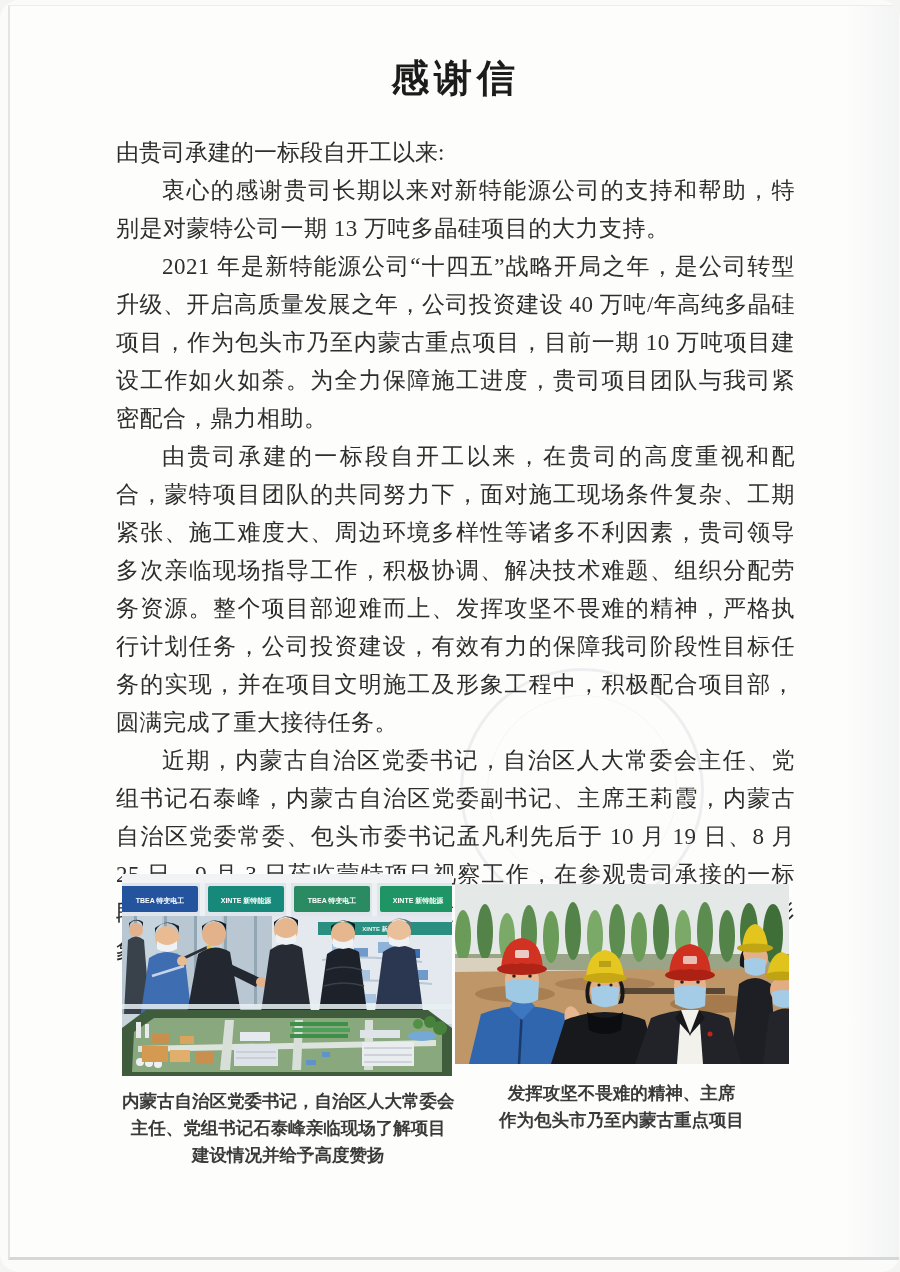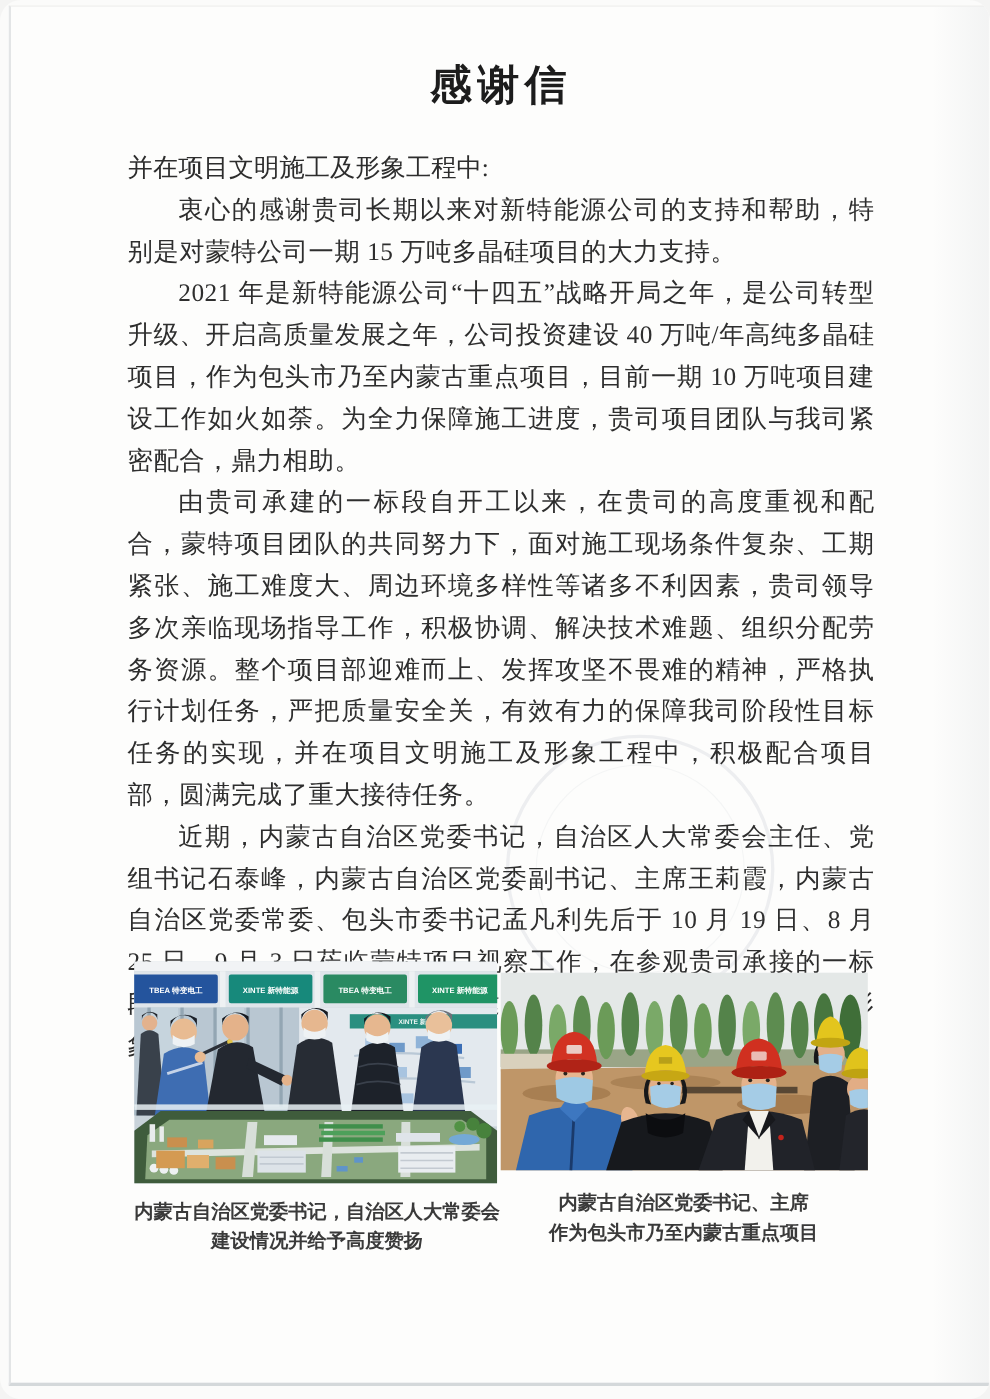--- a/index.html
+++ b/index.html
@@ -31,24 +31,24 @@
 </style>
 </head>
 <body>
 
 <div class="canvas">
   <div class="sheet">
     <div class="seal"></div>
 
     <div class="content">
       <h1 class="title">感谢信</h1>
-      <p class="addressee">并在项目文明施工及形象工程中:</p>
-      <p class="para">衷心的感谢贵司长期以来对新特能源公司的支持和帮助，特别是对蒙特公司一期 15 万吨多晶硅项目的大力支持。</p>
+      <p class="addressee">由贵司承建的一标段自开工以来:</p>
+      <p class="para">衷心的感谢贵司长期以来对新特能源公司的支持和帮助，特别是对蒙特公司一期 13 万吨多晶硅项目的大力支持。</p>
       <p class="para">2021 年是新特能源公司“十四五”战略开局之年，是公司转型升级、开启高质量发展之年，公司投资建设 40 万吨/年高纯多晶硅项目，作为包头市乃至内蒙古重点项目，目前一期 10 万吨项目建设工作如火如荼。为全力保障施工进度，贵司项目团队与我司紧密配合，鼎力相助。</p>
-      <p class="para">由贵司承建的一标段自开工以来，在贵司的高度重视和配合，蒙特项目团队的共同努力下，面对施工现场条件复杂、工期紧张、施工难度大、周边环境多样性等诸多不利因素，贵司领导多次亲临现场指导工作，积极协调、解决技术难题、组织分配劳务资源。整个项目部迎难而上、发挥攻坚不畏难的精神，严格执行计划任务，严把质量安全关，有效有力的保障我司阶段性目标任务的实现，并在项目文明施工及形象工程中，积极配合项目部，圆满完成了重大接待任务。</p>
+      <p class="para">由贵司承建的一标段自开工以来，在贵司的高度重视和配合，蒙特项目团队的共同努力下，面对施工现场条件复杂、工期紧张、施工难度大、周边环境多样性等诸多不利因素，贵司领导多次亲临现场指导工作，积极协调、解决技术难题、组织分配劳务资源。整个项目部迎难而上、发挥攻坚不畏难的精神，严格执行计划任务，公司投资建设，有效有力的保障我司阶段性目标任务的实现，并在项目文明施工及形象工程中，积极配合项目部，圆满完成了重大接待任务。</p>
       <p class="para">近期，内蒙古自治区党委书记，自治区人大常委会主任、党组书记石泰峰，内蒙古自治区党委副书记、主席王莉霞，内蒙古自治区党委常委、包头市委书记孟凡利先后于 10 月 19 日、8 月 25 日、9 月 3 日莅临蒙特项目视察工作，在参观贵司承接的一标段期间，各级党政领导对工程建设质量、安全、进度、效率和形象给予充分肯定及高度赞扬！</p>
     </div>
 
     <div class="photos">
 
       <figure class="fig fig-left">
         <svg width="330" height="202" viewBox="0 0 330 202" aria-hidden="true">
 
           <rect x="0" y="0" width="330" height="202" fill="#c9d3da"></rect>
           <rect x="0" y="0" width="330" height="9" fill="#f1f3f5"></rect>
@@ -167,20 +167,21 @@
             <path d="M242,174 L290,174 M242,181 L290,181 M242,188 L290,188" stroke="#c3cad1" stroke-width="1.5"></path>
             <rect x="238" y="156" width="40" height="8" fill="#dfe4e9"></rect>
             <ellipse cx="300" cy="162" rx="14" ry="5" fill="#74a9d6"></ellipse>
             <circle cx="308" cy="148" r="6" fill="#47823c"></circle>
             <circle cx="318" cy="154" r="7" fill="#47823c"></circle>
             <circle cx="296" cy="150" r="5" fill="#529244"></circle>
           </g>
         </svg>
         <figcaption class="caption">
           <span>内蒙古自治区党委书记，自治区人大常委会</span>
+          <span>主任、党组书记石泰峰亲临现场了解项目</span>
           <span>建设情况并给予高度赞扬</span>
         </figcaption>
       </figure>
 
       <figure class="fig fig-right">
         <svg width="334" height="180" viewBox="0 0 334 180" aria-hidden="true">
           <rect x="0" y="0" width="334" height="180" fill="#e4e8e7"></rect>
 
           <g>
             <rect x="0" y="70" width="334" height="16" fill="#87946f" opacity="0.8"></rect>
@@ -267,21 +268,21 @@
             <circle cx="235" cy="102" r="16" fill="#e5b28b"></circle>
             <path d="M219,104 Q235,98 251,104 L250,122 Q235,129 220,120 Z" fill="#a5cce6"></path>
             <circle cx="227" cy="98" r="1.8" fill="#2a241f"></circle>
             <circle cx="243" cy="98" r="1.8" fill="#2a241f"></circle>
             <path d="M214,90 Q216,62 235,60 Q254,62 256,90 Q235,80 214,90 Z" fill="#d03020"></path>
             <ellipse cx="235" cy="91" rx="25" ry="6" fill="#ad2114"></ellipse>
             <rect x="228" y="72" width="14" height="8" rx="1.5" fill="#f0e0da" opacity="0.8"></rect>
           </g>
         </svg>
         <figcaption class="caption">
-          <span>内蒙古自治区党委书记、主席</span>
+          <span>发挥攻坚不畏难的精神、主席</span>
           <span>作为包头市乃至内蒙古重点项目</span>
         </figcaption>
       </figure>
 
     </div>
     <div class="shade-right"></div>
   </div>
 </div>
 
 </body></html>

